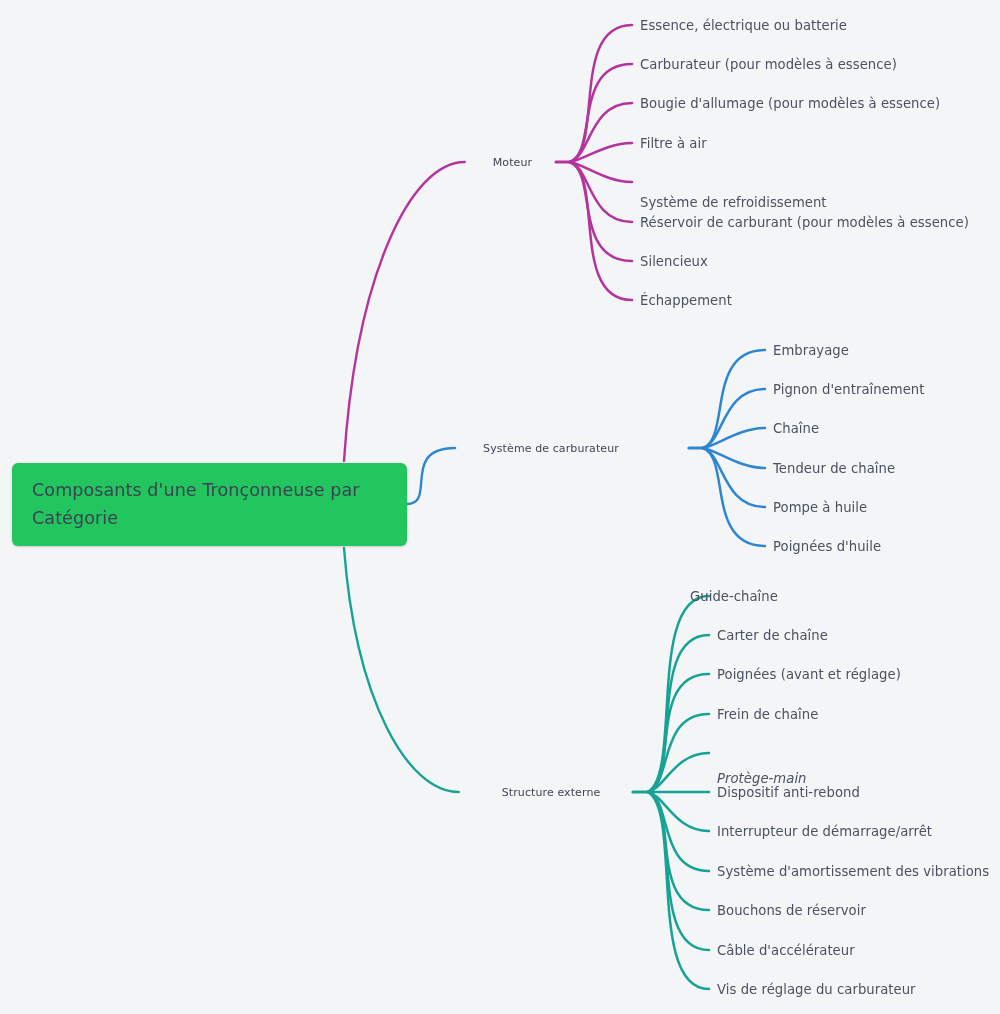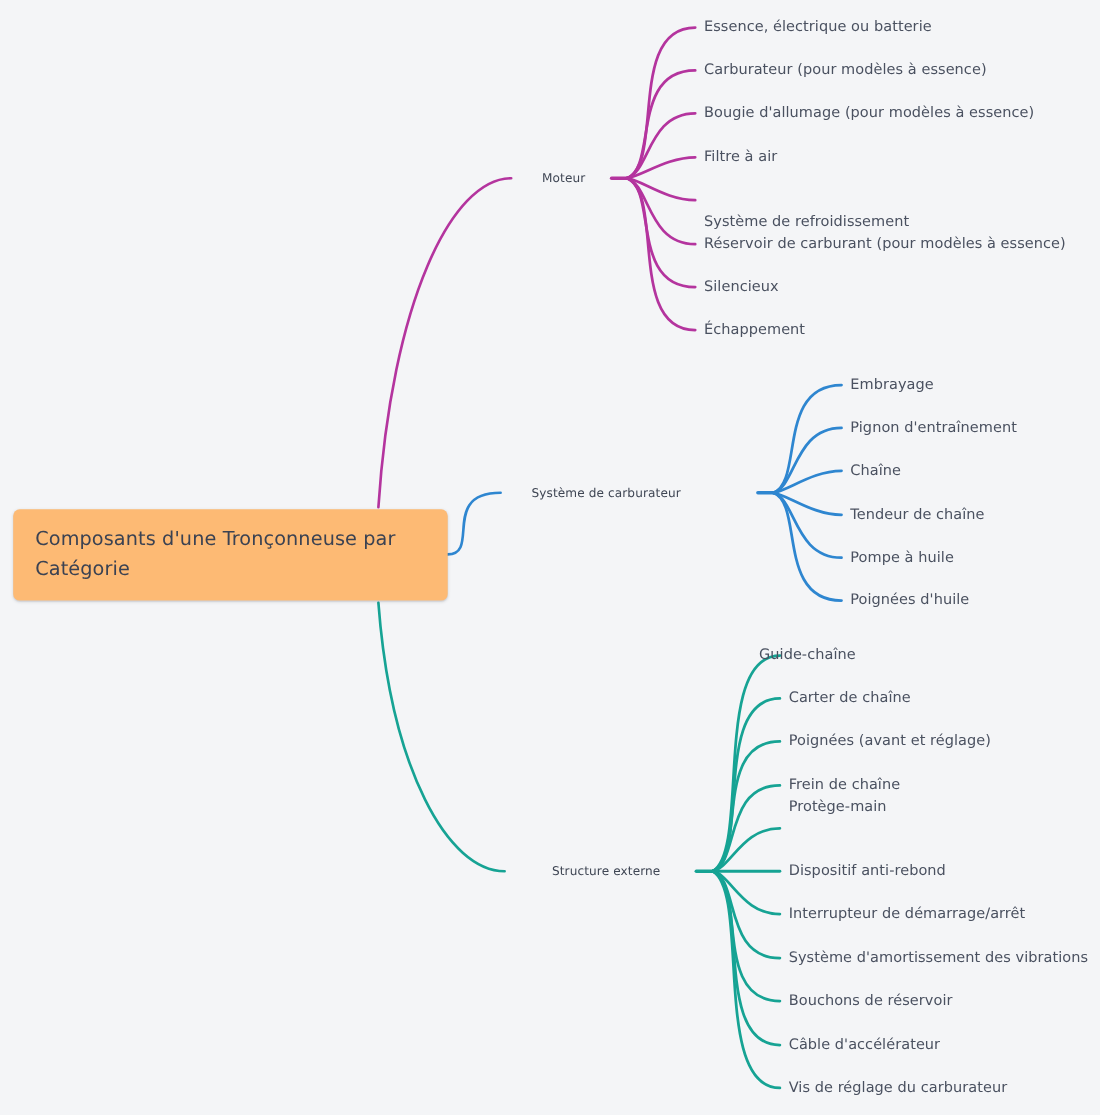--- a/index.html
+++ b/index.html
@@ -27,21 +27,21 @@
     width: 1000px;
     height: 1014px;
     pointer-events: none;
   }
   .root-card {
     position: absolute;
     left: 12px;
     top: 463px;
     width: 395px;
     height: 83px;
-    background: #fdba74;
+    background: #22c55e;
     border-radius: 6px;
     box-shadow: 0 1px 3px rgba(16,24,40,0.13), 0 1px 1px rgba(16,24,40,0.06);
     box-sizing: border-box;
     display: flex;
     align-items: center;
     padding: 0 18px 0 20px;
   }
   .root-card-text {
     font-size: 17.5px;
     line-height: 1.55;
@@ -124,21 +124,21 @@
       <div class="leaf-label" style="left: 773px; top: 389px;">Pignon d'entraînement</div>
       <div class="leaf-label" style="left: 773px; top: 428px;">Chaîne</div>
       <div class="leaf-label" style="left: 773px; top: 468px;">Tendeur de chaîne</div>
       <div class="leaf-label" style="left: 773px; top: 507px;">Pompe à huile</div>
       <div class="leaf-label" style="left: 773px; top: 546px;">Poignées d'huile</div>
       <div class="branch-label" style="left: 486.75px; top: 792px; margin-left: 15px;">Structure externe</div>
       <div class="leaf-label" style="left: 690px; top: 596px; text-align: right;">Guide-chaîne</div>
       <div class="leaf-label" style="left: 717px; top: 635px;">Carter de chaîne</div>
       <div class="leaf-label" style="left: 717px; top: 674px;">Poignées (avant et réglage)</div>
       <div class="leaf-label" style="left: 717px; top: 714px;">Frein de chaîne</div>
-      <div class="leaf-label" style="left: 717px; top: 734px;">Protège-main</div>
+      <div class="leaf-label" style="left: 717px; top: 778px; font-style: italic;">Protège-main</div>
       <div class="leaf-label" style="left: 717px; top: 792px;">Dispositif anti-rebond</div>
       <div class="leaf-label" style="left: 717px; top: 831px;">Interrupteur de démarrage/arrêt</div>
       <div class="leaf-label" style="left: 717px; top: 871px;">Système d'amortissement des vibrations</div>
       <div class="leaf-label" style="left: 717px; top: 910px;">Bouchons de réservoir</div>
       <div class="leaf-label" style="left: 717px; top: 950px;">Câble d'accélérateur</div>
       <div class="leaf-label" style="left: 717px; top: 989px;">Vis de réglage du carburateur</div>
     </div>
 
 </div>
 

